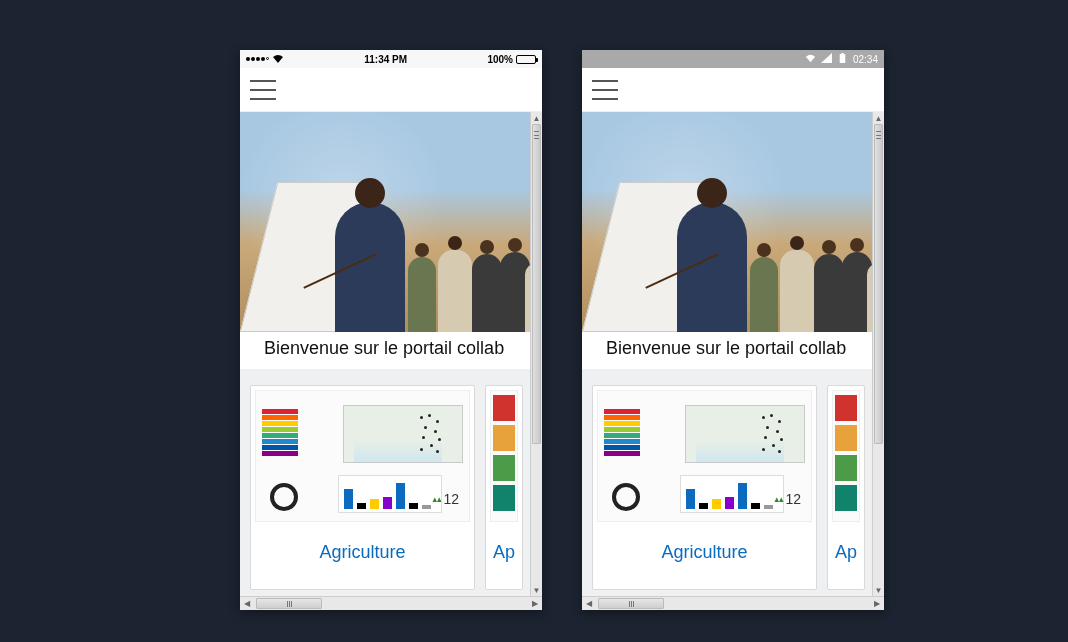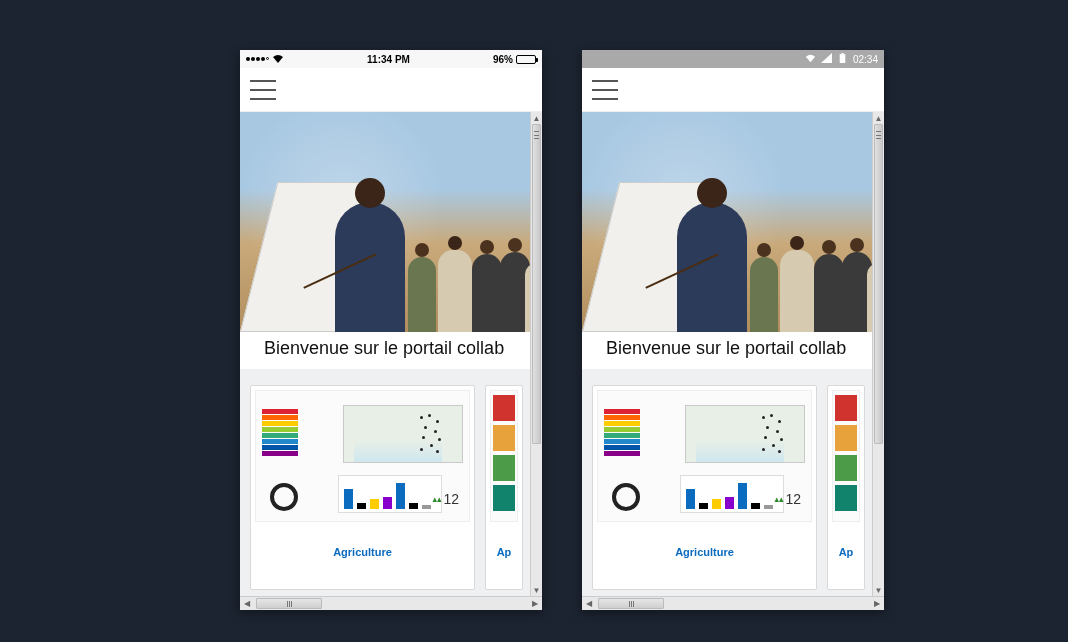--- a/index.html
+++ b/index.html
@@ -185,22 +185,22 @@
     border:0.5px solid #eee;
     position:relative;
     overflow:hidden;
   }
   .card-title-row {
     text-align:center;
     padding:16px 4px 10px;
   }
   .card-title {
     color:#0a6bbf;
-    font-weight:700;
-    font-size:11px;
+    font-weight:400;
+    font-size:18px;
   }
   .card.partial { width:38px; }
   .card.partial .card-thumb { height:132px; }
   .card.partial .sdg { position:absolute; left:2px; right:2px; top:4px; display:flex; flex-direction:column; gap:4px;}
   .card.partial .sdg div { height:26px; }
 
   
   .thumb-legend {
     position:absolute; left:6px; top:18px; width:36px;
     display:flex; flex-direction:column; gap:1px;
@@ -269,21 +269,21 @@
             <span class="hollow"></span>
         </span>
         <span class="wifi">
           <svg viewBox="0 0 24 18">
               <path d="M12 18 L2 6 Q12 -2 22 6 Z" fill="#000"></path>
             </svg>
         </span>
       </div>
       <div>11:34 PM</div>
       <div class="battery">
-        <span>96%</span>
+        <span>100%</span>
         <span class="batt-icon"><span class="fill"></span></span>
       </div>
     </div>
 
     <div class="app-header">
       <div class="hamburger">
         <span></span>
           <span></span>
           <span></span>
       </div>

